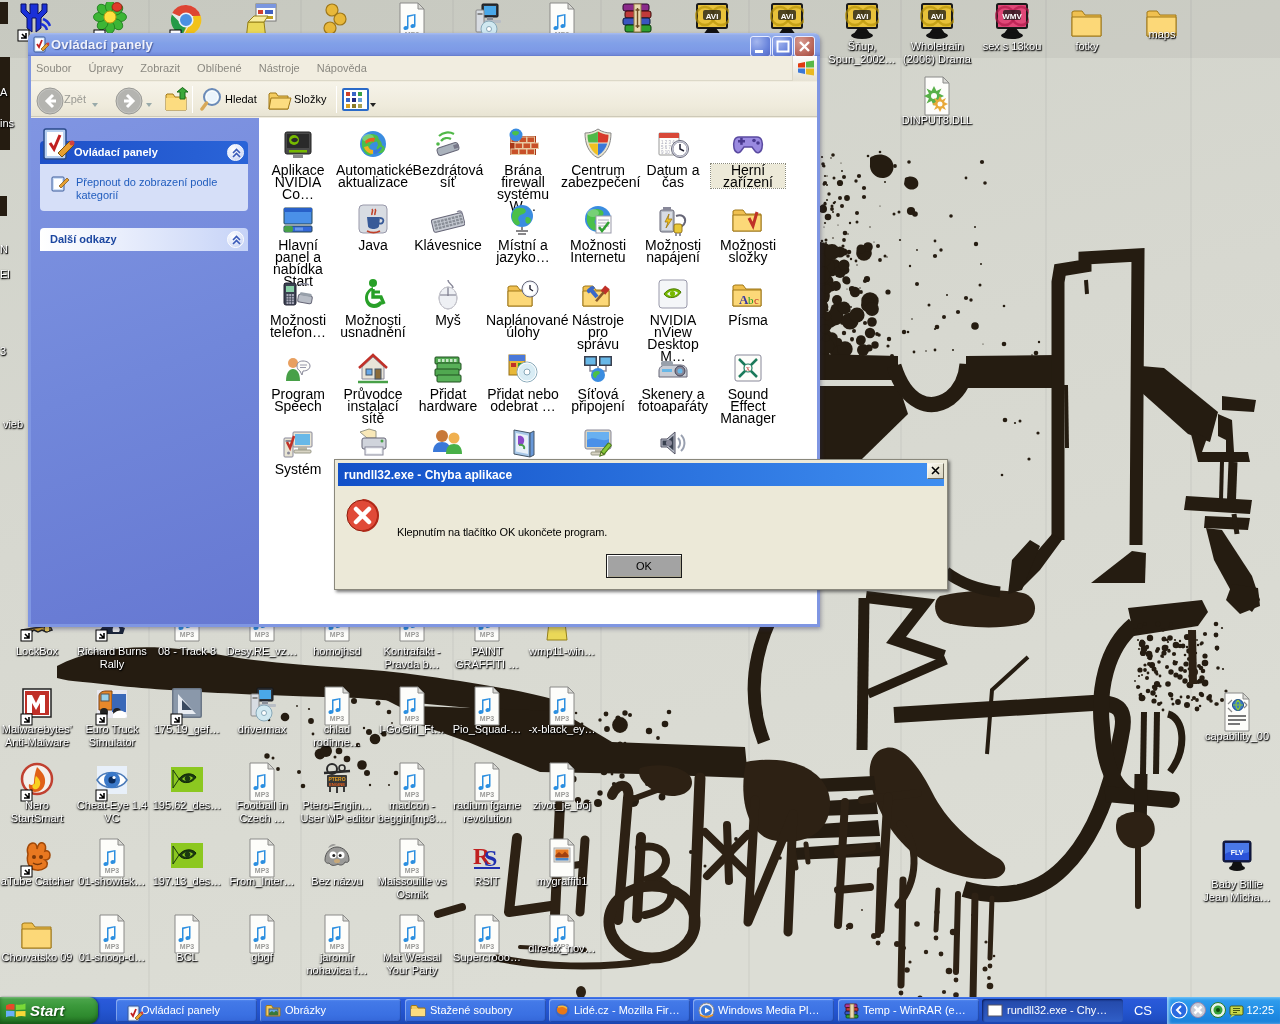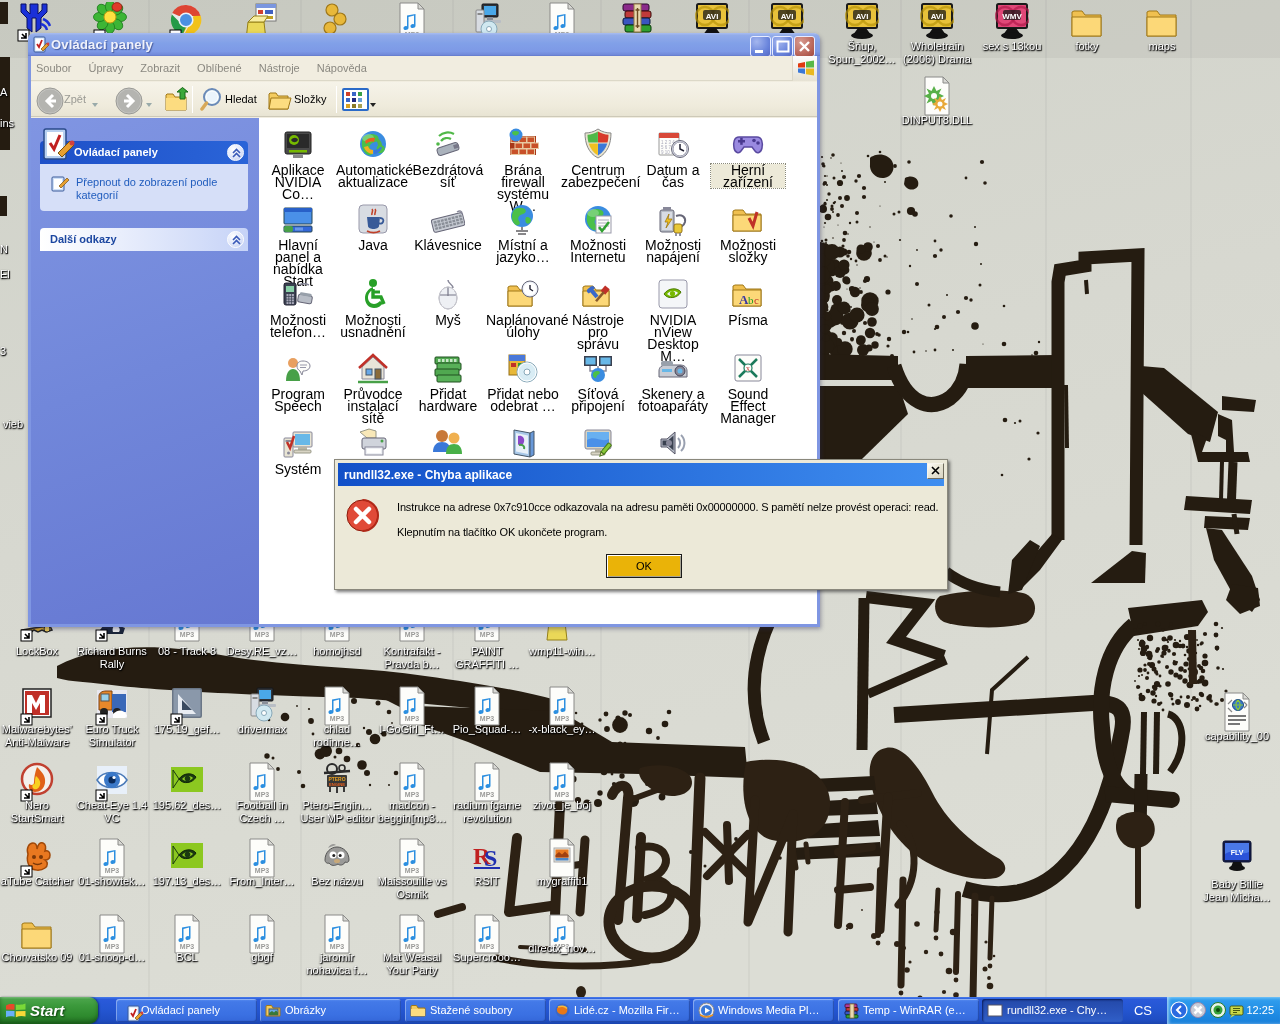--- a/index.html
+++ b/index.html
@@ -63,21 +63,21 @@
   box-shadow:2px 2px 3px rgba(50,50,50,0.65); }
 #dlgtitle { position:absolute; left:3px; top:3px; right:3px; height:23px;
   background:linear-gradient(90deg,#1250c8,#3f8ef0); color:#fff; font-weight:bold;
   padding:5px 0 0 6px; font-size:12px; }
 #dlgx { position:absolute; right:3px; top:3px; width:17px; height:16px;
   background:linear-gradient(135deg,#fdfcf8,#ece9d8 40%,#d8d4c4); border:1px solid #f6f4ec;
   border-right-color:#716d5e; border-bottom-color:#716d5e; text-align:center; }
 #dlgx svg { margin-top:2px; }
 .dlgtext { position:absolute; left:62px; color:#000; font-size:11px; white-space:nowrap; letter-spacing:-0.15px; }
 #dlgok { position:absolute; left:605px; top:553px; width:76px; height:24px;
-  background:#eab308; border:1.5px solid #1a1a1a; box-shadow:inset 1px 1px 0 #fff, inset -1px -1px 0 #a8a492;
+  background:#a3a3a3; border:1.5px solid #1a1a1a; box-shadow:inset 1px 1px 0 #fff, inset -1px -1px 0 #a8a492;
   text-align:center; padding-top:5px; font-size:11px; }
 
 #taskbar { position:absolute; left:0; top:997px; width:1280px; height:27px;
   background:linear-gradient(180deg,#4b7ce8 0%,#3a6ee5 4%,#2a5ada 8%,#2456d2 45%,#1f4dc2 85%,#1a44ae 100%); }
 .tkbtn { position:absolute; top:2px; height:23px; width:141px; border-radius:3px;
   background:linear-gradient(180deg,#5a8df0 0%,#4379e8 12%,#3a70e2 70%,#3466d8 100%);
   box-shadow:inset 1px 1px 0 rgba(255,255,255,0.35), inset -1px -1px 1px rgba(0,20,90,0.4);
   color:#fff; font-size:11px; padding:5px 4px 0 25px; white-space:nowrap; overflow:hidden; }
 .tkbtn.pressed { background:linear-gradient(180deg,#2349a8 0%,#2b55bc 60%,#3060c8 100%);
   box-shadow:inset 1px 1px 2px rgba(0,10,60,0.7); }
@@ -897,21 +897,21 @@
 <div class="dlab" style="left:967px;top:40px;width:90px">sex s 13kou</div>
 <div class="dico" style="left:1070px;top:2px"><svg width="34" height="40" viewBox="0 0 34 40">
       <path d="M2,10 L2,34 L31,34 L31,13 L15,13 L12,9 L4,9 Z" fill="#f0c050" stroke="#a07818" stroke-width="1"></path>
     <path d="M2,15 L31,15 L31,34 L2,34 Z" fill="#fcd878" stroke="#a07818" stroke-width="1"></path>
     </svg></div>
 <div class="dlab" style="left:1042px;top:40px;width:90px">fotky</div>
 <div class="dico" style="left:1145px;top:2px"><svg width="34" height="40" viewBox="0 0 34 40">
       <path d="M2,10 L2,34 L31,34 L31,13 L15,13 L12,9 L4,9 Z" fill="#f0c050" stroke="#a07818" stroke-width="1"></path>
     <path d="M2,15 L31,15 L31,34 L2,34 Z" fill="#fcd878" stroke="#a07818" stroke-width="1"></path>
     </svg></div>
-<div class="dlab" style="left:1117px;top:40px;width:90px">maps</div>
+<div class="dlab" style="left:1117px;top:28px;width:90px">maps</div>
 <div class="dico" style="left:920px;top:76px"><svg width="34" height="40" viewBox="0 0 34 40">
       <path d="M5,1 L23,1 L29,7 L29,39 L5,39 Z" fill="#fdfdfa" stroke="#8a8a88" stroke-width="1"></path>
       <path d="M23,1 L23,7 L29,7 Z" fill="#d8d8d4" stroke="#8a8a88" stroke-width="1"></path>
       <path d="M14,10 l2.5,5 5,-2.5 -2.5,5 5,2.5 -5,2.5 2.5,5 -5,-2.5 -2.5,5 -2.5,-5 -5,2.5 2.5,-5 -5,-2.5 5,-2.5 -2.5,-5 5,2.5 Z" fill="#58b048"></path>
     <circle cx="14" cy="20" r="3" fill="#fdfdfa"></circle>
     <path d="M20,20 l2,4 4,-2 -2,4 4,2 -4,2 2,4 -4,-2 -2,4 -2,-4 -4,2 2,-4 -4,-2 4,-2 -2,-4 4,2 Z" fill="#e8a838"></path>
     <circle cx="20" cy="28" r="2.5" fill="#fdfdfa"></circle>
     </svg></div>
 <div class="dlab" style="left:892px;top:114px;width:90px">DINPUT8.DLL</div>
 <div class="dico" style="left:1220px;top:692px"><svg width="34" height="40" viewBox="0 0 34 40">
@@ -1738,21 +1738,20 @@
   <div id="dlgtitle">rundll32.exe - Chyba aplikace</div>
   <div id="dlgx"><svg width="12" height="10">
         <path d="M2,1 L9,8 M9,1 L2,8" stroke="#000" stroke-width="1.6"></path>
       </svg></div>
   <div style="position:absolute;left:11px;top:39px"><svg width="33" height="33" viewBox="0 0 33 33">
     <circle cx="16.5" cy="16.5" r="15.5" fill="#e04a38"></circle>
     <circle cx="16.5" cy="16.5" r="15.5" fill="none" stroke="#8a1808" stroke-width="1"></circle>
     <path d="M16.5,1 A15.5,15.5 0 0 1 32,16.5 A15.5,15.5 0 0 1 16.5,32" fill="none" stroke="#b02818" stroke-width="2"></path>
     <path d="M10,10 L23,23 M23,10 L10,23" stroke="#fff" stroke-width="4.5" stroke-linecap="round"></path>
       </svg></div>
-  <div class="dlgtext" style="top:41px">Instrukce na adrese 0x7c910cce odkazovala na adresu paměti 0x00000000. S pamětí nelze provést operaci: read.</div>
   <div class="dlgtext" style="top:66px">Klepnutím na tlačítko OK ukončete program.</div>
   <div id="dlgok" style="left:271px;top:94px;position:absolute">OK</div>
 </div>
 
 <div id="taskbar">
   <div id="startbtn"><svg width="22" height="21" viewBox="0 0 22 21" style="position:absolute;left:5px;top:3px">
     <path d="M1,5.5 C3,4 5,3.5 9.5,4.2 L9.5,9.8 L1,9.5 Z" fill="#e8492a"></path>
     <path d="M10.8,4.4 C14,5 17,5 20.5,3.6 L20.5,9.6 L10.8,10 Z" fill="#7ad838"></path>
     <path d="M1,10.8 L9.5,11 L9.5,16.8 C5.5,16 3,16.2 1,17.2 Z" fill="#68b0f8"></path>
     <path d="M10.8,11.2 L20.5,10.9 L20.5,16.5 C17,15.5 14,15.8 10.8,17.2 Z" fill="#f8d838"></path>

